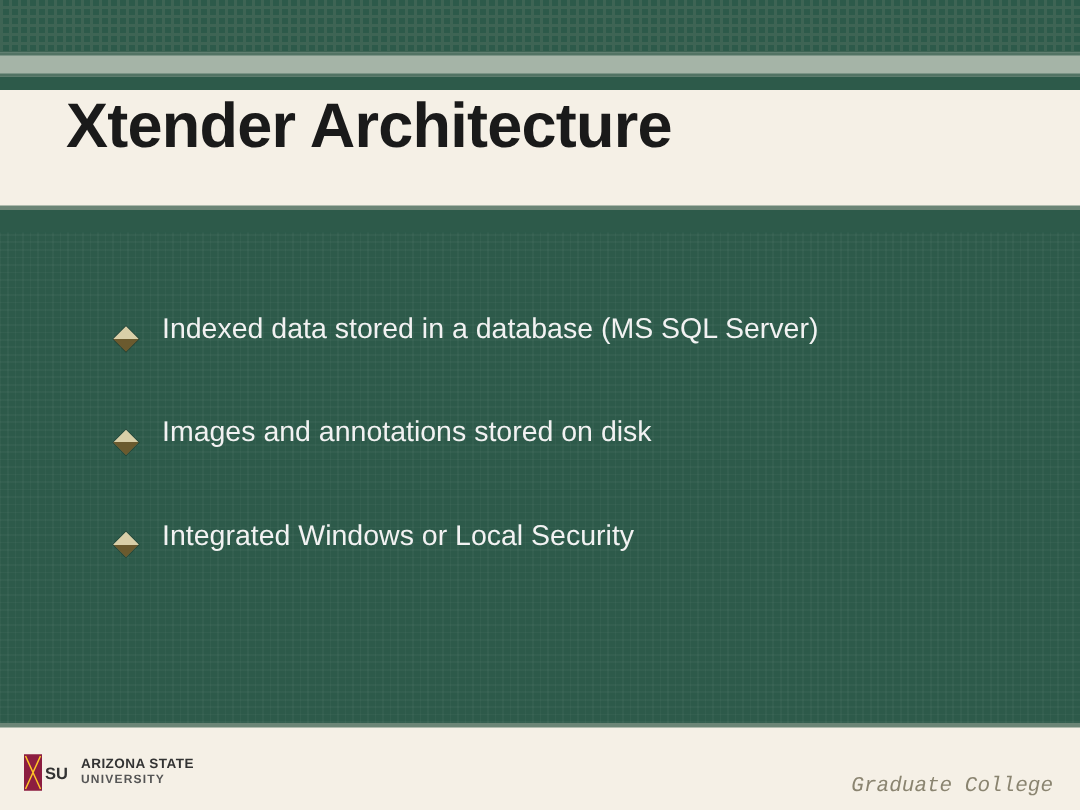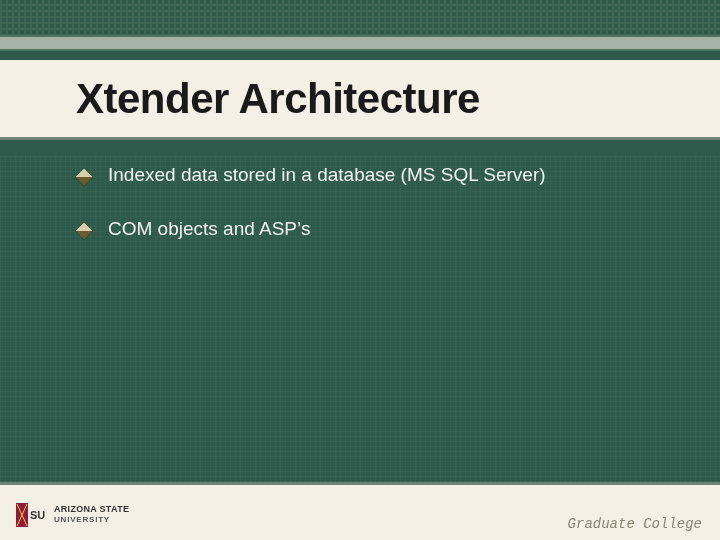--- a/index.html
+++ b/index.html
@@ -36,22 +36,21 @@
     left: 0; right: 0; top: 47px; height: 13px;
     background: #2d5a4a;
   }
   .title-band {
     position: absolute;
     top: 60px; left: 0; right: 0;
     height: 80px;
     background: #f5f0e6;
     border-bottom: 3px solid #6b8576;
     display: flex;
-    align-items: center;
-    padding-left: 76px;
+    padding-left: 44px;
   }
   .title {
     font-size: 42px;
     font-weight: bold;
     color: #1a1a1a;
     letter-spacing: -0.5px;
   }
   .body-area {
     position: absolute;
     top: 155px;
@@ -60,23 +59,24 @@
     padding: 8px 60px 0 78px;
     background:
       repeating-linear-gradient(90deg,
         rgba(255,255,255,0.03) 0 1px, transparent 1px 5px),
       repeating-linear-gradient(0deg,
         rgba(255,255,255,0.03) 0 1px, transparent 1px 5px),
       #2d5a4a;
   }
   .bullet-row {
     display: flex;
-    align-items: center;
+    align-items: flex-end;
     gap: 18px;
     margin-bottom: 30px;
+    margin-top: 45px;
   }
   .bullet-icon {
     flex: 0 0 auto;
     width: 12px; height: 12px;
     margin-top: 5px;
     position: relative;
     transform: rotate(45deg);
     background: linear-gradient(135deg, #d9cfa8 0 50%, #6b5a2e 50% 100%);
     box-shadow: 0 0 0 0.5px rgba(0,0,0,0.3);
   }
@@ -136,21 +136,25 @@
   <h1 class="title">Xtender Architecture</h1>
 </div>
 
 <div class="body-area">
   <div class="bullet-row">
     <span class="bullet-icon"></span>
     <span class="bullet-text">Indexed data stored in a database (MS SQL Server)</span>
   </div>
   <div class="bullet-row">
     <span class="bullet-icon"></span>
-    <span class="bullet-text">COM objects and ASP’s</span>
+    <span class="bullet-text">Images and annotations stored on disk</span>
+  </div>
+  <div class="bullet-row">
+    <span class="bullet-icon"></span>
+    <span class="bullet-text">Integrated Windows or Local Security</span>
   </div>
 </div>
 
 <div class="footer">
   <div class="logo">
     <span class="logo-mark">
       <svg viewBox="0 0 32 28" width="32" height="28">
         <rect x="2" y="2" width="12" height="24" fill="#8c1d40"></rect>
         <path d="M2 2 L14 2 L14 26 L2 26 Z M4 4 L4 24 L12 24 L12 4 Z" fill="#8c1d40"></path>
         <path d="M3 3 L8 14 L13 3 M3 25 L8 14 L13 25" stroke="#ffc627" stroke-width="1" fill="none"></path>

